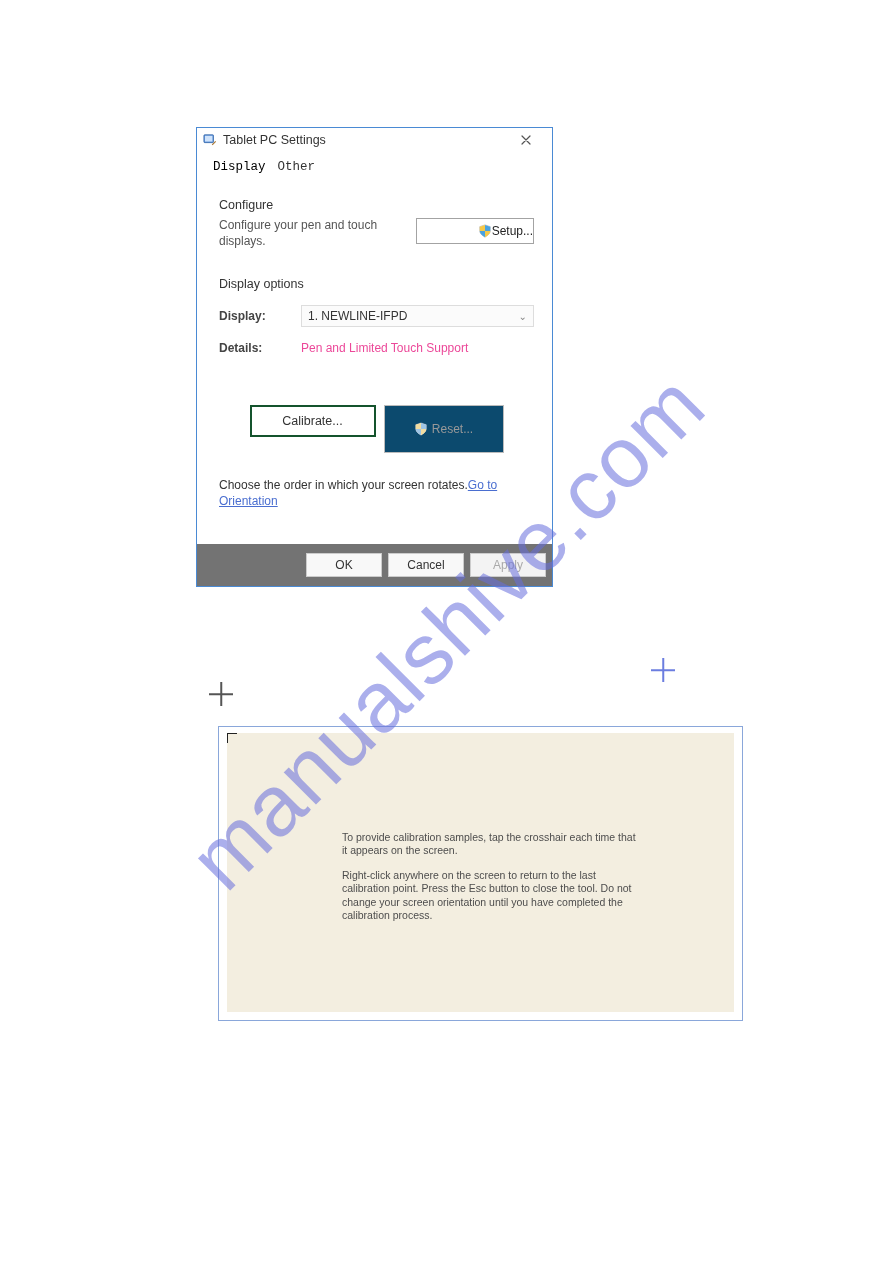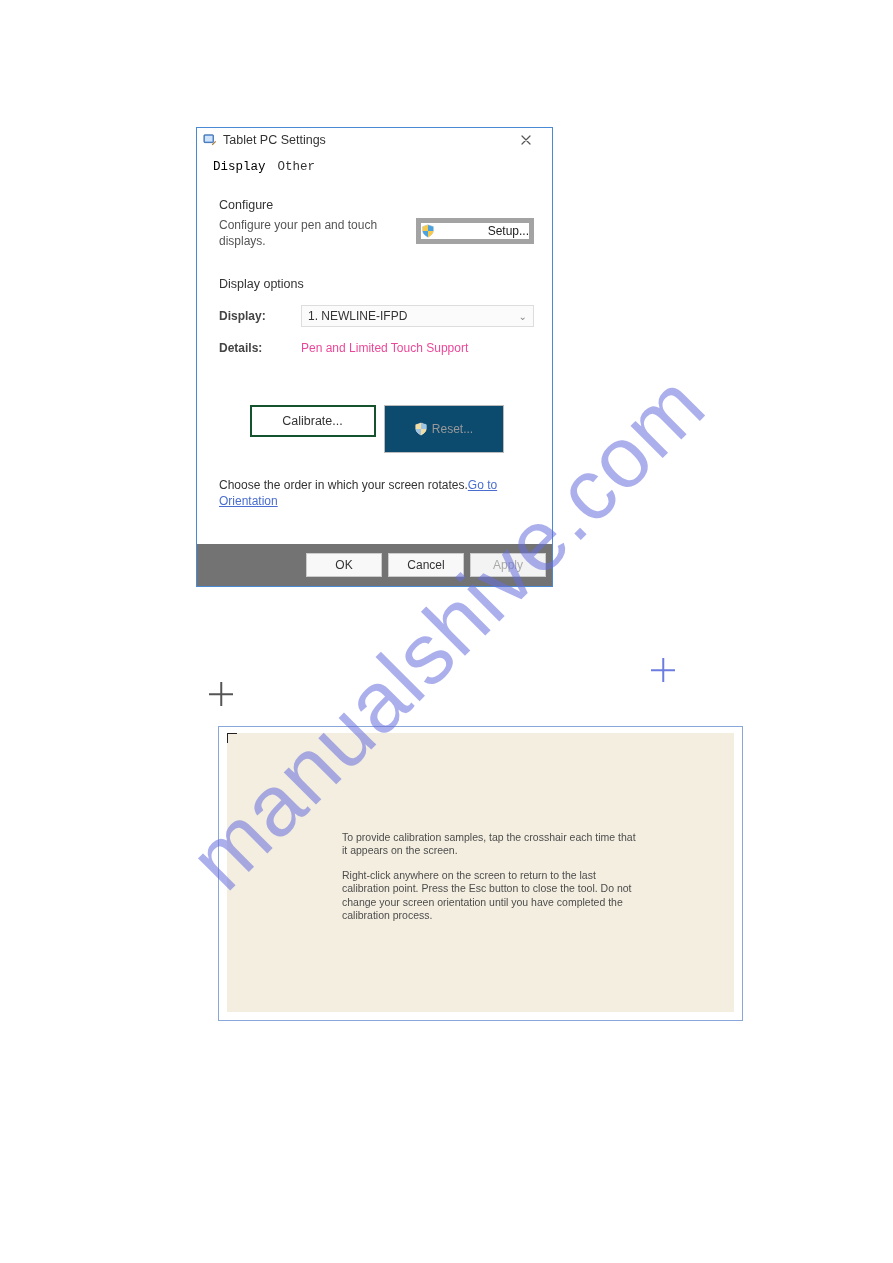--- a/index.html
+++ b/index.html
@@ -67,23 +67,23 @@
   .tab { padding: 4px 6px; cursor: pointer; color: #333; }
   .tab.active { color: #000; }
 
   .content { padding: 10px 18px 8px 22px; }
   .section-label { font-size: 12.5px; color: #333; margin-top: 10px; }
   .cfg-row { display:flex; align-items:flex-start; justify-content:space-between; margin-top:6px; }
   .cfg-text { width: 165px; font-size: 12px; color: #555; line-height: 1.3; }
 
   .setup-btn {
     width: 118px; height: 26px;
-    border: 5px solid #a3a3a3;
+    border: 1px solid #a3a3a3;
     background: #ffffff;
-    display: flex; align-items: center; justify-content: space-between;
+    display: flex; align-items: center; justify-content: flex-end;
     cursor: pointer;
     font-size: 12px;
     color: #222;
   }
   .shield-icon { width: 14px; height: 14px; display:inline-block; }
 
   .opts { margin-top: 28px; }
   .kv { display:flex; align-items:center; margin-top: 14px; }
   .kv .k { width: 82px; font-size: 12px; color: #444; font-weight: bold; }
   .kv .v { flex:1; font-size: 12px; color: #ec4899; }

